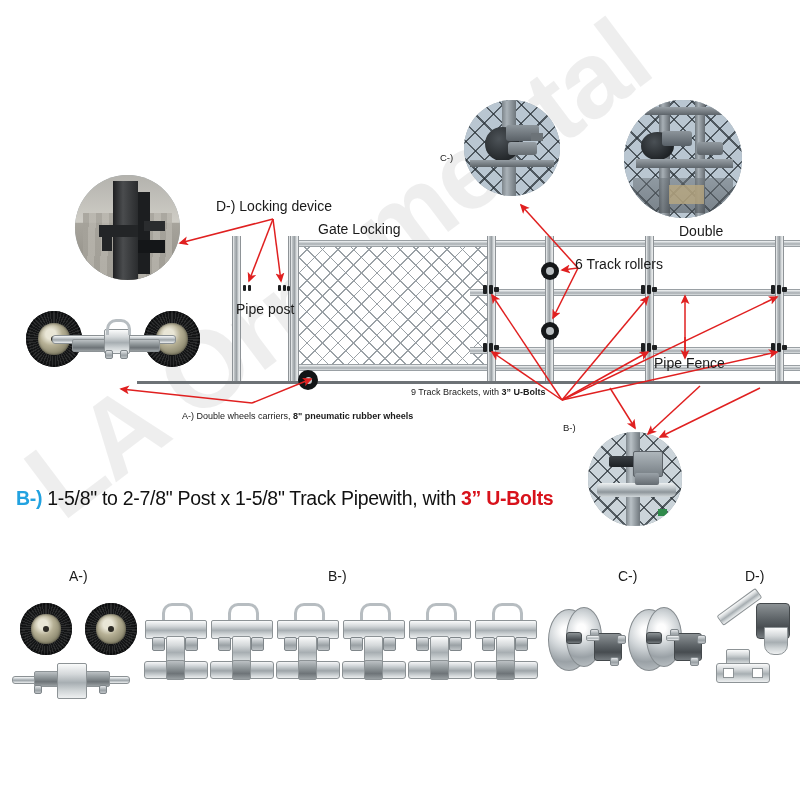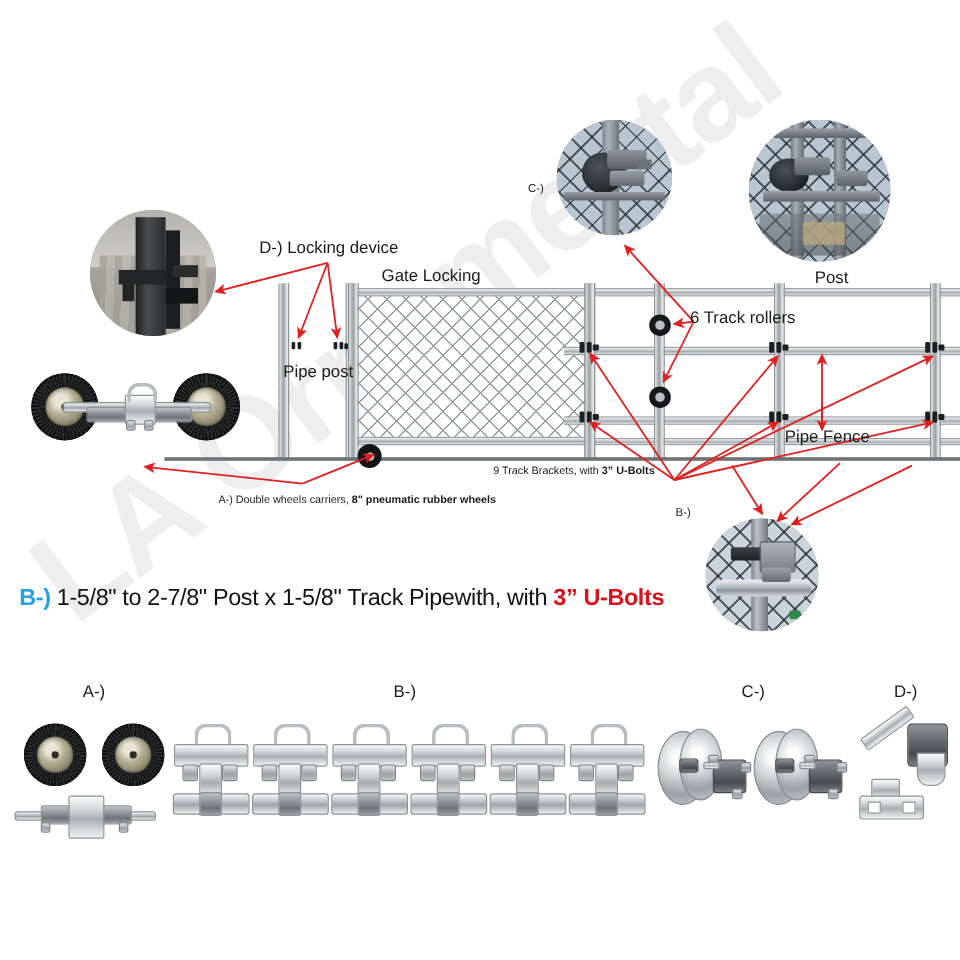--- a/index.html
+++ b/index.html
@@ -404,21 +404,21 @@
       <path d="M610,388 L635,428"></path>
       <path d="M700,386 L648,434"></path>
       <path d="M760,388 L660,437"></path>
     </g>
   </svg>
 
   <div class="lbl" style="left:216px; top:199px;">D-) Locking device</div>
   <div class="lbl" style="left:318px; top:222px;">Gate Locking</div>
   <div class="lbl" style="left:236px; top:302px;">Pipe post</div>
   <div class="lbl" style="left:575px; top:257px;">6 Track rollers</div>
-  <div class="lbl" style="left:679px; top:224px;">Post</div>
+  <div class="lbl" style="left:679px; top:224px;">Double</div>
   <div class="lbl" style="left:654px; top:356px;">Pipe Fence</div>
   <div class="lbl sm" style="left:440px; top:153px;">C-)</div>
   <div class="lbl sm" style="left:563px; top:423px;">B-)</div>
 
   <div class="lbl tiny" style="left:411px; top:388px;">
     <span>9 Track Brackets, with </span><b>3”  U-Bolts</b>
   </div>
 
   <div class="lbl tiny" style="left:182px; top:412px;">
     <span>A-) Double wheels carriers, </span><b>8" pneumatic rubber wheels</b>

